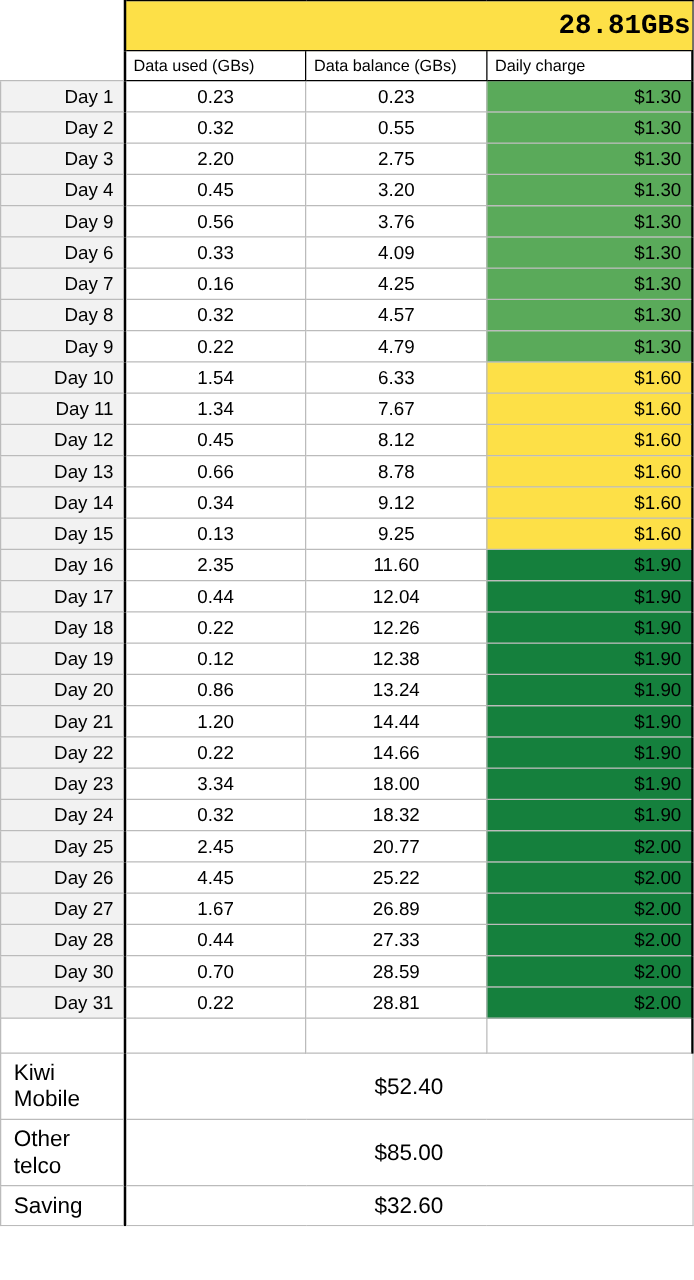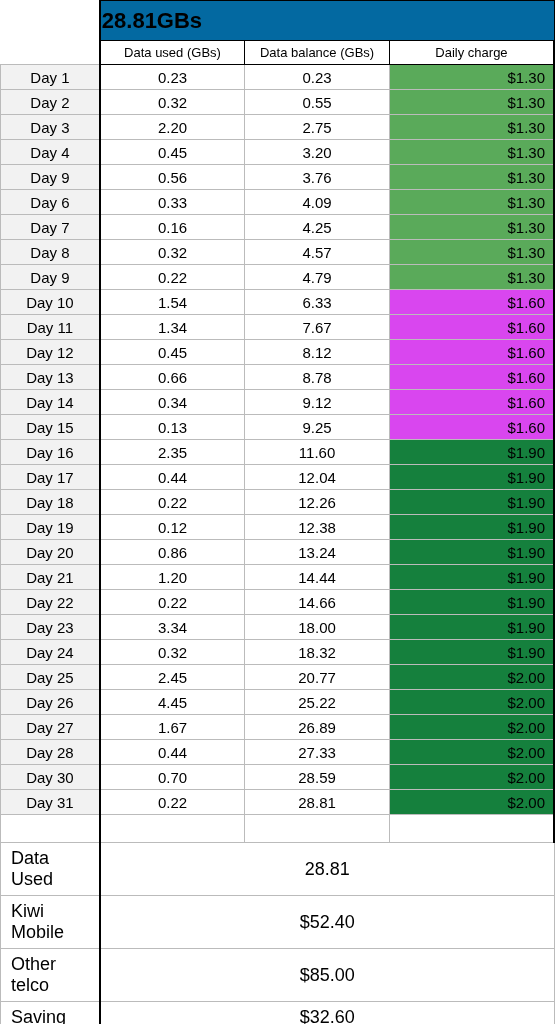--- a/index.html
+++ b/index.html
@@ -10,33 +10,34 @@
     font-size: 14px;
     color: #000;
     background: #fff;
     width: 555px;
   }
   .table {
     border-collapse: collapse;
     width: 100%;
   }
   .title-row td.title-cell {
-    background: #0369a1;
+    background: #fde047;
     font-weight: bold;
     font-size: 22px;
-    text-align: left;
+    text-align: right;
     border: 1px solid #000;
     height: 40px;
+    font-family: Liberation Mono, monospace;
   }
   .title-row td.blank-left {
     border-right: 2px solid #000;
     background: #fff;
   }
   .header-row td {
-    text-align: center;
+    text-align: left;
     font-size: 13px;
     border: 1px solid #000;
     padding: 4px 6px;
     background: #fff;
   }
   .header-row td.blank-left {
     border-top: none;
     border-left: none;
     border-bottom: 1px solid #bbb;
     border-right: 2px solid #000;
@@ -44,37 +45,37 @@
   }
   .data-row td {
     padding: 3px 8px;
     border-left: 1px solid #bbb;
     border-right: 1px solid #bbb;
     border-bottom: 1px solid #bbb;
     height: 25px;
     font-size: 15px;
   }
   .data-row td.day-label {
-    text-align: center;
+    text-align: right;
     background: #f2f2f2;
     border-right: 2px solid #000;
     width: 96px;
   }
   .data-row td.used, .data-row td.balance {
     text-align: center;
     background: #fff;
     width: 140px;
   }
   .data-row td.charge {
     text-align: right;
     border-right: 2px solid #000;
     width: 159px;
   }
   .tier-green  { background: #5aaa5a; }
-  .tier-blue   { background: #d946ef; margin-top: 44px; }
+  .tier-blue   { background: #fde047; margin-top: 44px; }
   .tier-yellow { background: #15803d; }
   .tier-orange { background: #15803d; }
   .blank-row td {
     height: 28px;
     border-left: 1px solid #bbb;
     border-right: 1px solid #bbb;
     border-bottom: 1px solid #bbb;
   }
   .blank-row td.left-sep {
     border-right: 2px solid #000;
@@ -295,24 +296,20 @@
         <td class="balance">28.81</td>
         <td class="charge tier-orange">$2.00</td>
       </tr>
       <tr class="blank-row">
         <td class="left-sep"></td>
         <td></td>
         <td></td>
         <td class="right-edge"></td>
       </tr>
       <tr class="summary-row">
-        <td class="label">Data Used</td>
-        <td class="value" colspan="3">28.81</td>
-      </tr>
-      <tr class="summary-row">
         <td class="label">Kiwi Mobile</td>
         <td class="value" colspan="3">$52.40</td>
       </tr>
       <tr class="summary-row">
         <td class="label">Other telco</td>
         <td class="value" colspan="3">$85.00</td>
       </tr>
       <tr class="summary-row bold">
         <td class="label">Saving</td>
         <td class="value" colspan="3">$32.60</td>

